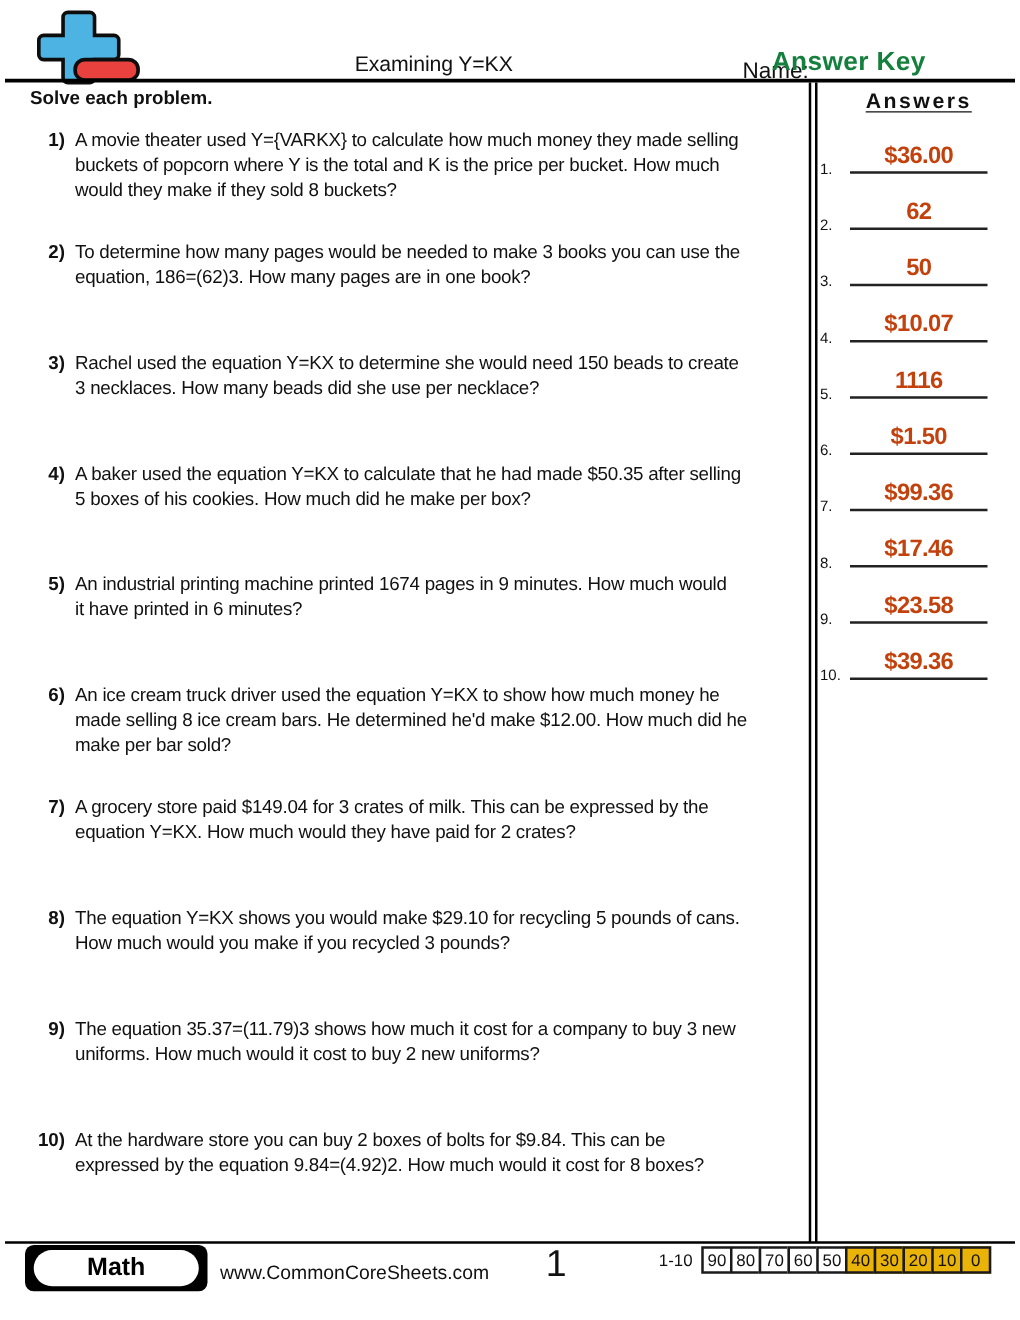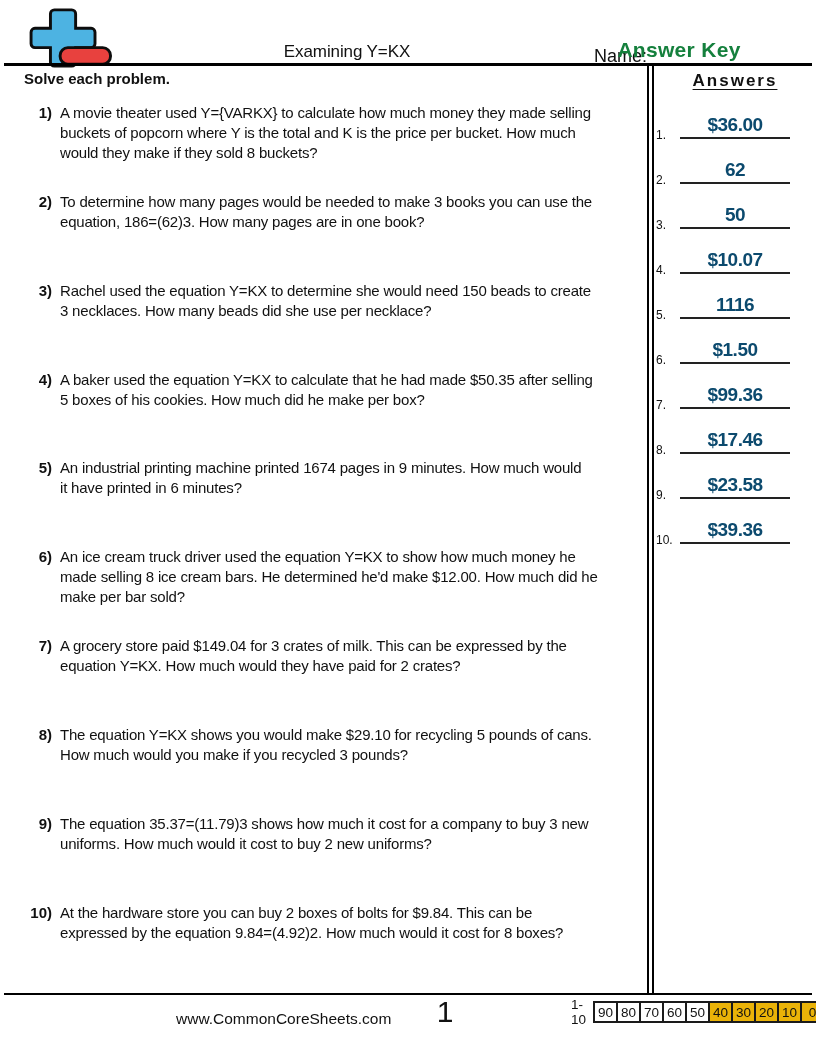--- a/index.html
+++ b/index.html
@@ -34,21 +34,21 @@
   .answers-title {
     position:absolute; left:660px; top:71px; width:150px; text-align:center;
     font-size:17px; font-weight:bold; letter-spacing:2px;
     text-decoration:underline; text-underline-offset:3px;
   }
   .ans-row { position:absolute; left:654px; width:146px; height:36px; }
   .ans-num { position:absolute; left:2px; bottom:-3px; font-size:12px; color:#111; }
   .ans-line { position:absolute; left:26px; bottom:0; width:110px; height:2px; background:#222; }
   .ans-val {
     position:absolute; left:26px; bottom:3px; width:110px; text-align:center;
-    font-size:19px; font-weight:bold; color:#0c4a6e; letter-spacing:-0.5px;
+    font-size:19px; font-weight:bold; color:#c2410c; letter-spacing:-0.5px;
     white-space:nowrap;
   }
 
   
   .problem { position:absolute; left:24px; width:618px; display:flex; }
   .p-num {
     width:28px; flex:0 0 28px; text-align:right; font-weight:bold;
     font-size:15px; line-height:20px;
   }
   .p-text {
@@ -67,21 +67,21 @@
     background:#fff; border-radius:15px;
     display:flex; align-items:center; justify-content:center;
     font-size:20px; font-weight:bold; color:#000;
   }
   .site-url { position:absolute; left:176px; top:1010px; font-size:15.5px; }
   .page-number {
     position:absolute; left:400px; top:995px; width:90px; text-align:center;
     font-size:30px; font-weight:400;
   }
   .score-strip { position:absolute; left:527px; top:997px; display:flex; align-items:center; }
-  .score-label { font-size:13.5px; margin-right:7px;margin-left:44px; }
+  .score-label { font-size:13.5px; margin-right:7px; }
   .score-cells { display:flex;border-radius:11px; }
   .score-cell {
     width:25px; height:22px; border:2px solid #1a1a1a; margin-left:-2px;
     display:flex; align-items:center; justify-content:center;
     font-size:13.5px; background:#fff;
   }
   .score-cell:first-child { margin-left:0; }
   .score-cell.hl { background:#eab308;text-align:center; }
 </style>
 </head>
@@ -203,20 +203,23 @@
     <div class="p-text">The equation 35.37=(11.79)3 shows how much it cost for a company to buy 3 new
 uniforms. How much would it cost to buy 2 new uniforms?</div>
   </div>
   <div class="problem" style="top:903px">
     <div class="p-num">10)</div>
     <div class="p-text">At the hardware store you can buy 2 boxes of bolts for $9.84. This can be
 expressed by the equation 9.84=(4.92)2. How much would it cost for 8 boxes?</div>
   </div>
 
   <div class="footer-rule"></div>
+  <div class="math-badge">
+    <div class="math-badge-inner">Math</div>
+  </div>
   <div class="site-url">www.CommonCoreSheets.com</div>
   <div class="page-number">1</div>
 
   <div class="score-strip">
     <span class="score-label">1-10</span>
     <span class="score-cells">
       <span class="score-cell">90</span>
       <span class="score-cell">80</span>
       <span class="score-cell">70</span>
       <span class="score-cell">60</span>

